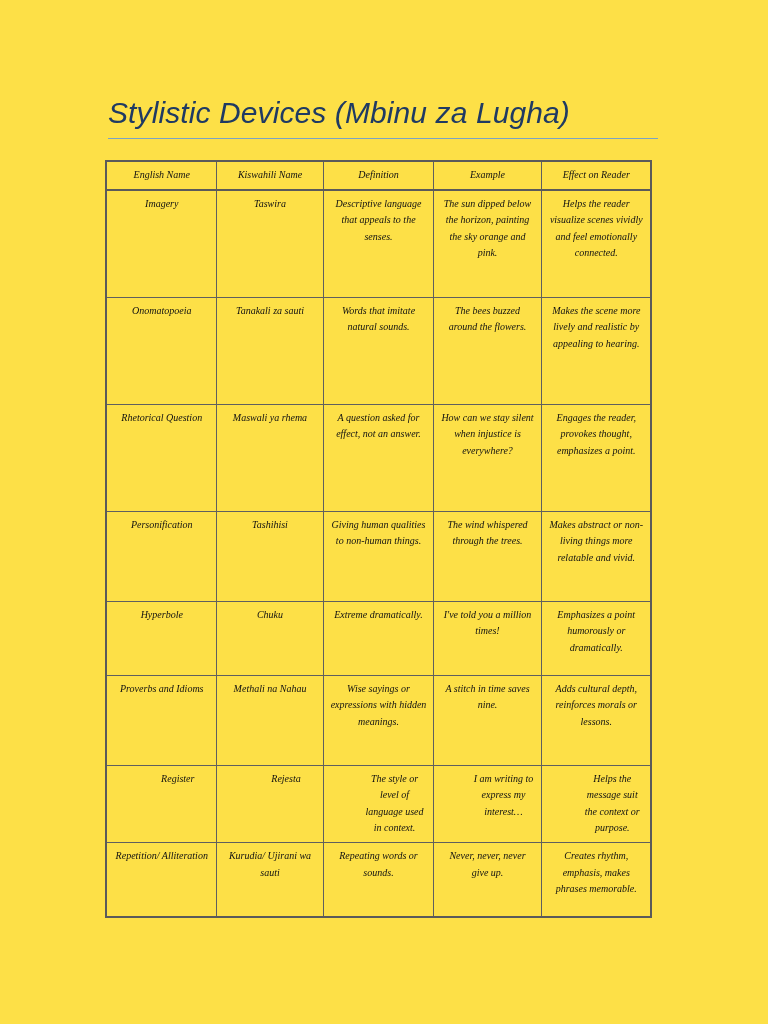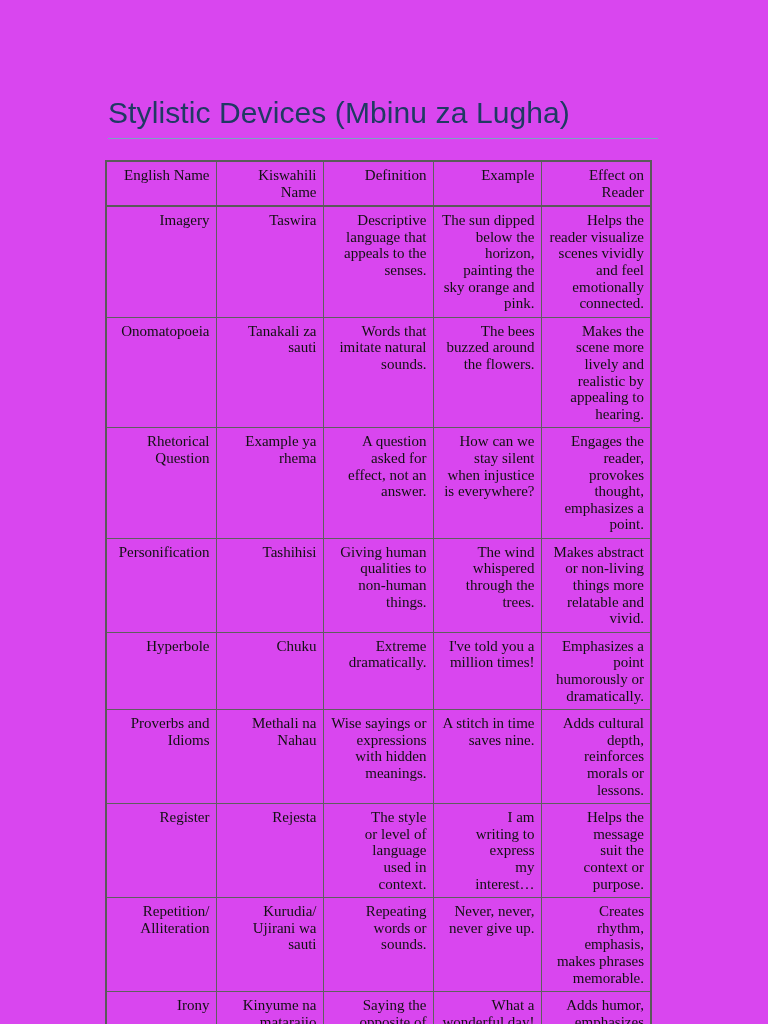--- a/index.html
+++ b/index.html
@@ -11,22 +11,23 @@
     width: 768px;
     height: 1024px;
     overflow: hidden;
     font-family: "Liberation Serif", "DejaVu Serif", serif;
     color: #000000;
   }
   .page {
     position: relative;
     width: 768px;
     height: 1024px;
-    background: #d946ef;
+    background: #fde047;
     box-sizing: border-box;
+    font-style: italic;
   }
   .doc-title {
     position: absolute;
     left: 108px;
     top: 93px;
     width: 552px;
     font-family: "Liberation Sans", "DejaVu Sans", sans-serif;
     font-size: 30px;
     line-height: 40px;
     font-weight: 400;
@@ -58,24 +59,24 @@
   table.devices col.c2 { width: 107px; }
   table.devices col.c3 { width: 110px; }
   table.devices col.c4 { width: 108px; }
   table.devices col.c5 { width: 110px; }
 
   table.devices th,
   table.devices td {
     border: 1px solid #5f5f5f;
     vertical-align: top;
     padding: 5px 6px 5px 7px;
-    font-size: 15px;
+    font-size: 10px;
     line-height: 16.6px;
     font-weight: 400;
-    text-align: right;
+    text-align: center;
     font-family: "Liberation Serif", "DejaVu Serif", serif;
     color: #111111;
     word-wrap: break-word;
     overflow-wrap: break-word;
   }
   table.devices thead th {
     border-bottom: 2px solid #5a5a5a;
   }
   table.devices tbody tr.r-imagery td { height: 96px; }
   table.devices tbody tr.r-onomatopoeia td { height: 96px; margin-top: 33px; }
@@ -124,21 +125,21 @@
         </tr>
         <tr class="r-onomatopoeia">
           <td>Onomatopoeia</td>
           <td>Tanakali za sauti</td>
           <td>Words that imitate natural sounds.</td>
           <td>The bees buzzed around the flowers.</td>
           <td>Makes the scene more lively and realistic by appealing to hearing.</td>
         </tr>
         <tr class="r-rhetorical">
           <td>Rhetorical Question</td>
-          <td>Example ya rhema</td>
+          <td>Maswali ya rhema</td>
           <td>A question asked for effect, not an answer.</td>
           <td>How can we stay silent when injustice is everywhere?</td>
           <td>Engages the reader, provokes thought, emphasizes a point.</td>
         </tr>
         <tr class="r-personification">
           <td>Personification</td>
           <td>Tashihisi</td>
           <td>Giving human qualities to non-human things.</td>
           <td>The wind whispered through the trees.</td>
           <td>Makes abstract or non-living things more relatable and vivid.</td>
@@ -164,24 +165,17 @@
           <td>I am writing to express my interest…</td>
           <td>Helps the message suit the context or purpose.</td>
         </tr>
         <tr class="r-repetition">
           <td>Repetition/ Alliteration</td>
           <td>Kurudia/ Ujirani wa sauti</td>
           <td>Repeating words or sounds.</td>
           <td>Never, never, never give up.</td>
           <td>Creates rhythm, emphasis, makes phrases memorable.</td>
         </tr>
-        <tr class="r-irony">
-          <td>Irony</td>
-          <td>Kinyume na matarajio</td>
-          <td>Saying the opposite of what is meant.</td>
-          <td>What a wonderful day! (during a</td>
-          <td>Adds humor, emphasizes contradictions,</td>
-        </tr>
       </tbody>
     </table>
   </div>
 
 </div>
 
 </body></html>

